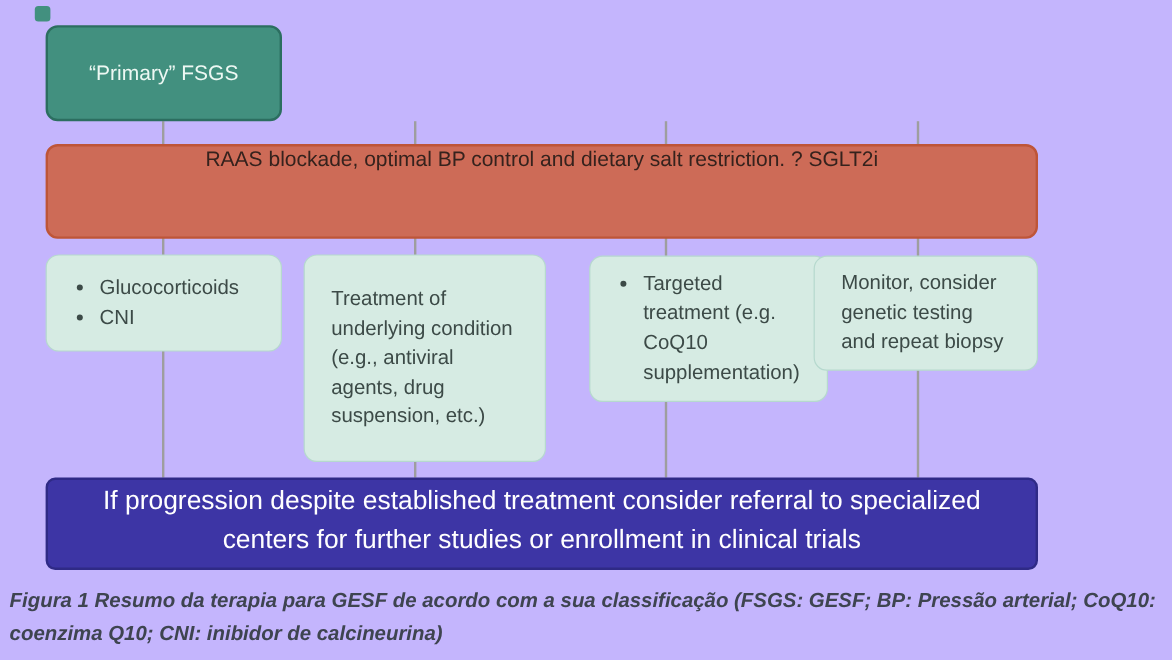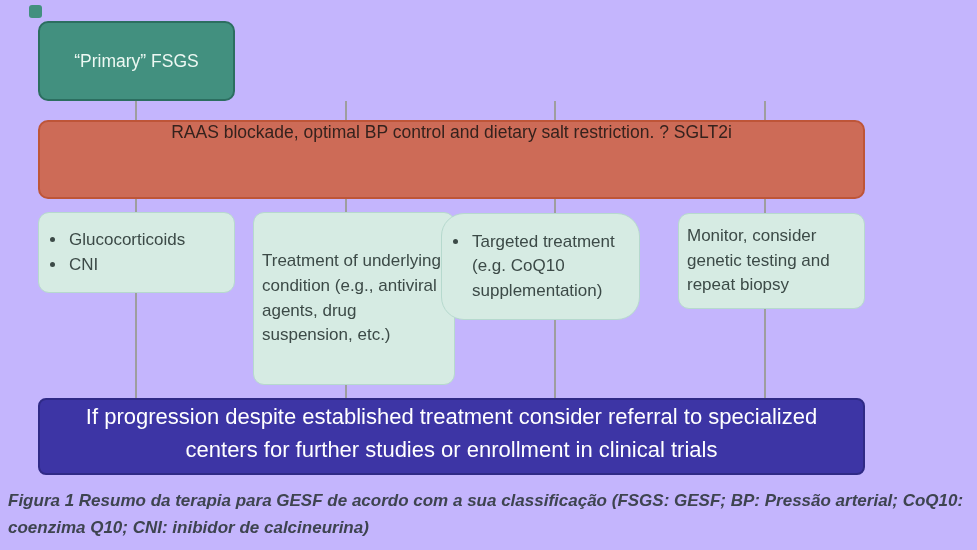--- a/index.html
+++ b/index.html
@@ -65,21 +65,21 @@
     line-height: 1.5;
     padding: 0 26px;
   }
   .treat-box {
     background: var(--light-teal, #D6EBE3);
     border: 1.5px solid var(--light-teal-border, #B6D9CE);
     border-radius: 11px;
     color: #3C4A47;
     font-size: 17px;
     line-height: 1.45;
-    padding: 10px 8px;
+    padding: 10px 22px;
     display: flex;
     align-items: center;
   }
   .treat-box ul {
     margin: 0;
     padding-left: 20px;
   }
   .treat-box li { padding-left: 2px; }
   .plain-text { display: block; }
   #caption {
@@ -128,21 +128,21 @@
     <ul>
       <li>Glucocorticoids</li>
       <li>CNI</li>
     </ul>
   </div>
 
   <div class="box treat-box" style="left:253px; top:212px; width:202px; height:173px;">
     <span class="plain-text">Treatment of underlying condition (e.g., antiviral agents, drug suspension, etc.)</span>
   </div>
 
-  <div class="box treat-box" style="left:441px; top:213px; width:199px; height:107px;border-radius:23px;">
+  <div class="box treat-box" style="left:491px; top:213px; width:199px; height:122px;">
     <ul>
       <li>Targeted treatment (e.g. CoQ10 supplementation)</li>
     </ul>
   </div>
 
   <div class="box treat-box" style="left:678px; top:213px; width:187px; height:96px;">
     <span class="plain-text">Monitor, consider genetic testing and repeat biopsy</span>
   </div>
 
   <div class="box banner" id="progression-banner">

